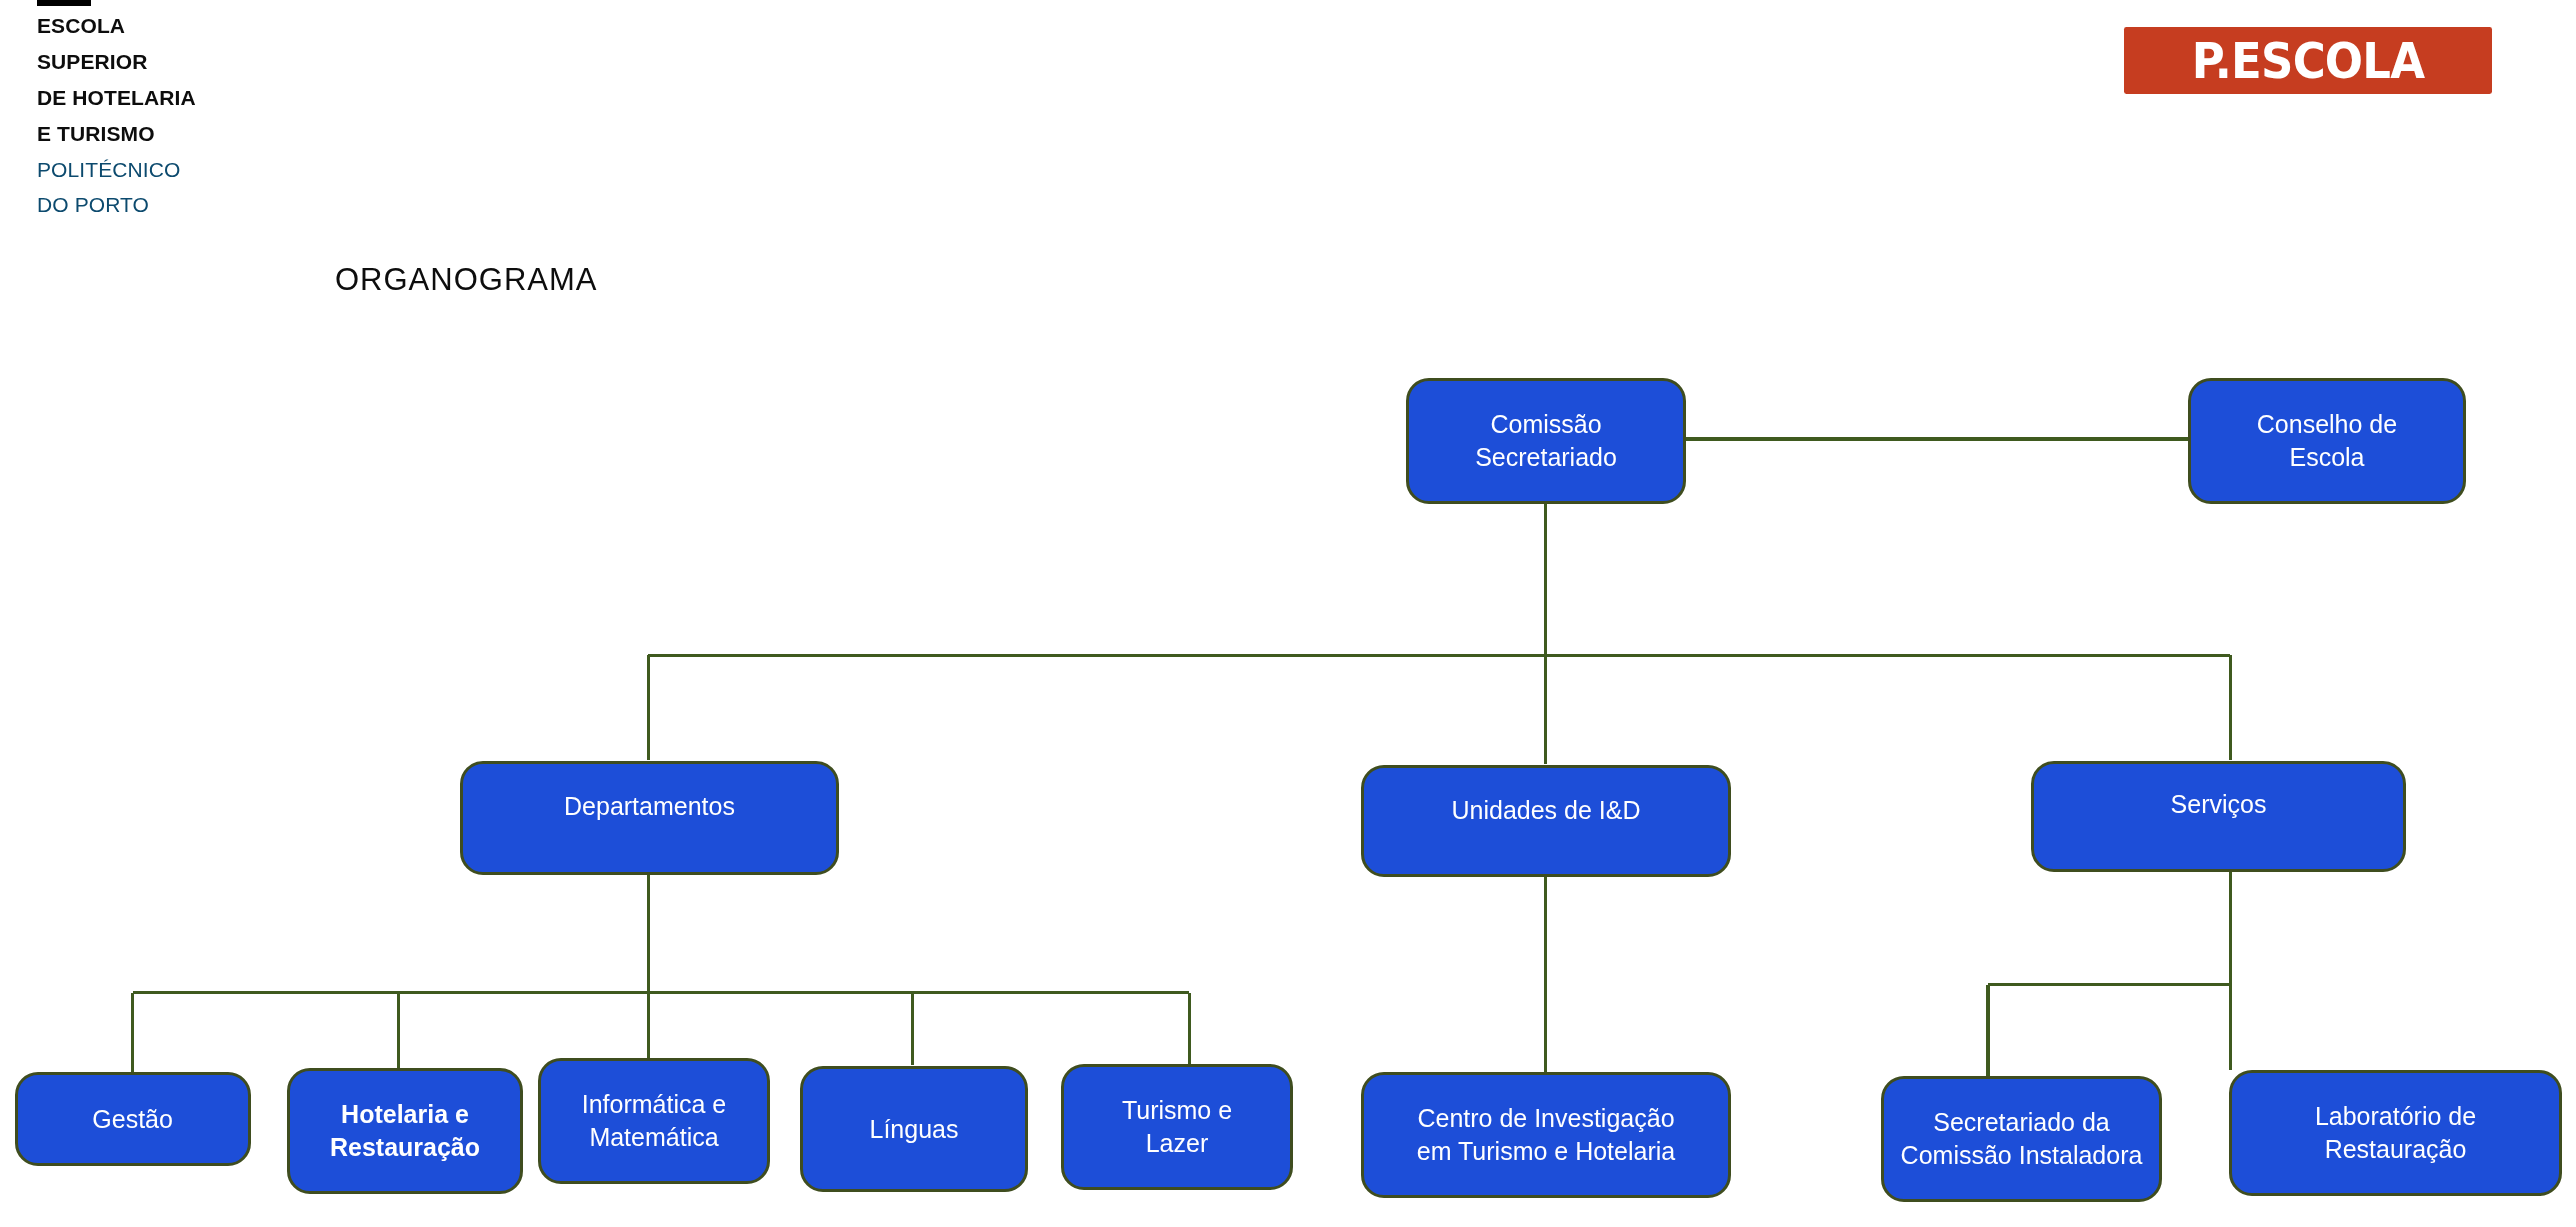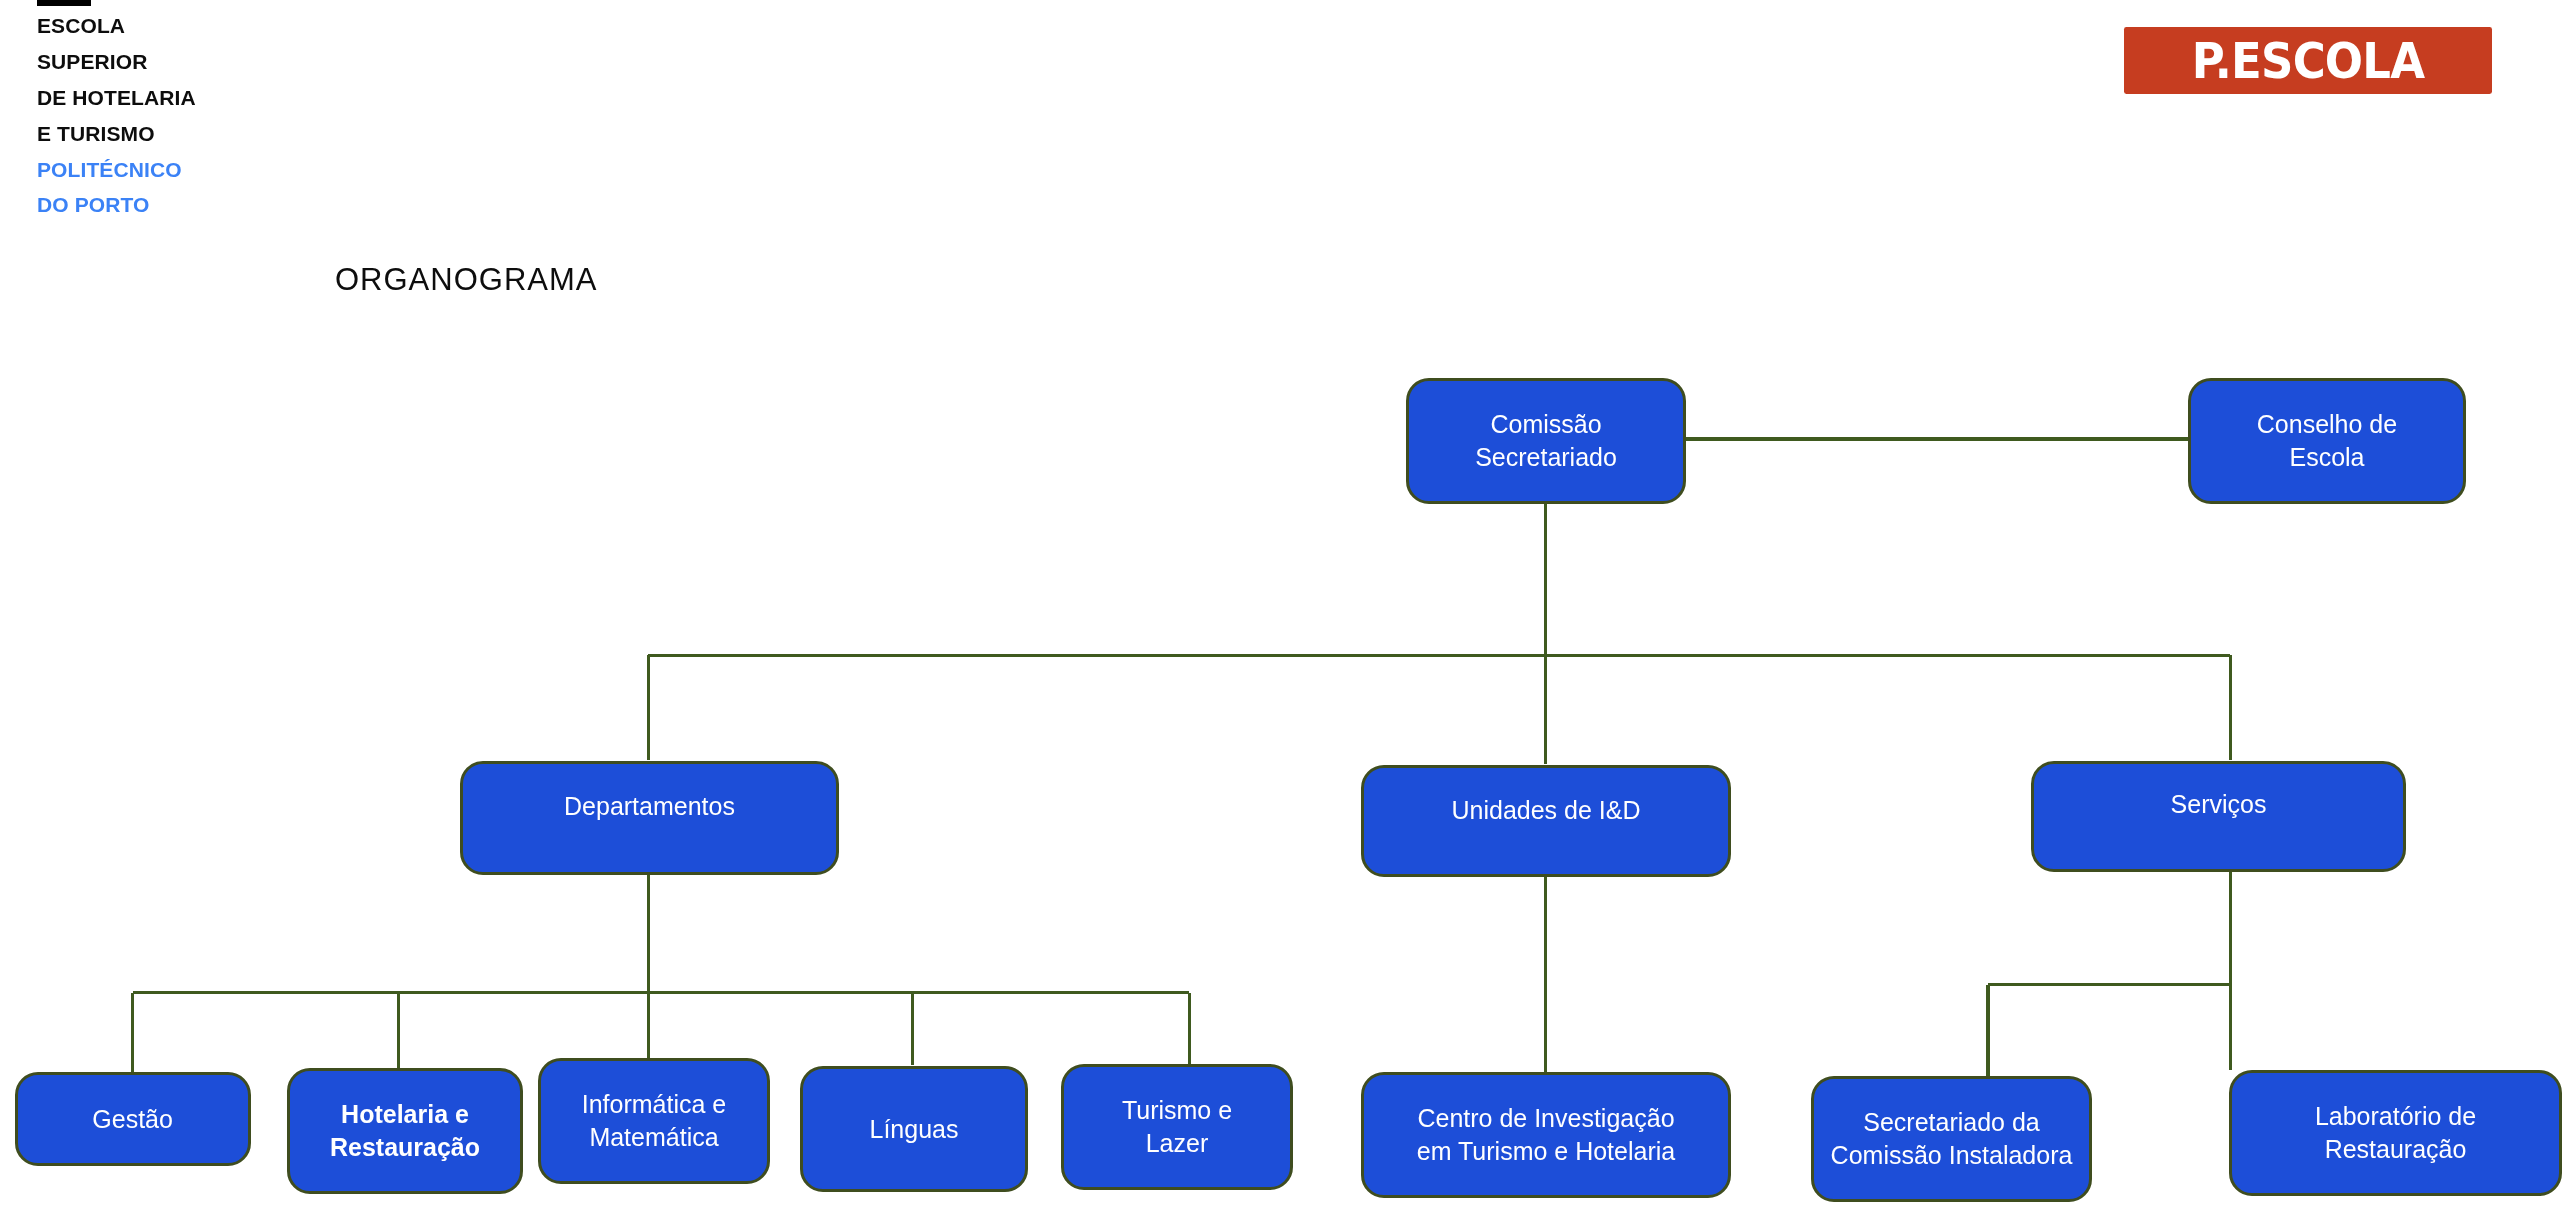--- a/index.html
+++ b/index.html
@@ -42,22 +42,22 @@
     font-size: 21px;
     letter-spacing: 0.1px;
     white-space: nowrap;
   }
   #school-logo .strong {
     font-weight: 700;
     color: #0d0d0d;
     margin-bottom: 15px;
   }
   #school-logo .light {
-    font-weight: 700;
-    color: #3b82f6;
+    font-weight: 400;
+    color: #0c4a6e;
     margin-bottom: 14.6px;
   }
 
   #pporto-logo {
     position: absolute;
     left: 2124px;
     top: 27px;
     width: 368px;
     height: 67px;
     background: #c63d20;
@@ -230,21 +230,21 @@
     </span>
   </div>
 
   <div class="node n-leaf" style="left:1361px; top:1072px; width:370px; height:126px;">
     <span class="label">
       <span>Centro de Investigação</span><br>
       <span>em Turismo e Hotelaria</span>
     </span>
   </div>
 
-  <div class="node n-leaf" style="left:1811px; top:1076px; width:281px; height:126px;justify-content:center;">
+  <div class="node n-leaf" style="left:1881px; top:1076px; width:281px; height:126px;justify-content:center;">
     <span class="label">
       <span>Secretariado da</span><br>
       <span>Comissão Instaladora</span>
     </span>
   </div>
 
   <div class="node n-leaf" style="left:2229px; top:1070px; width:333px; height:126px;">
     <span class="label">
       <span>Laboratório de</span><br>
       <span>Restauração</span>

